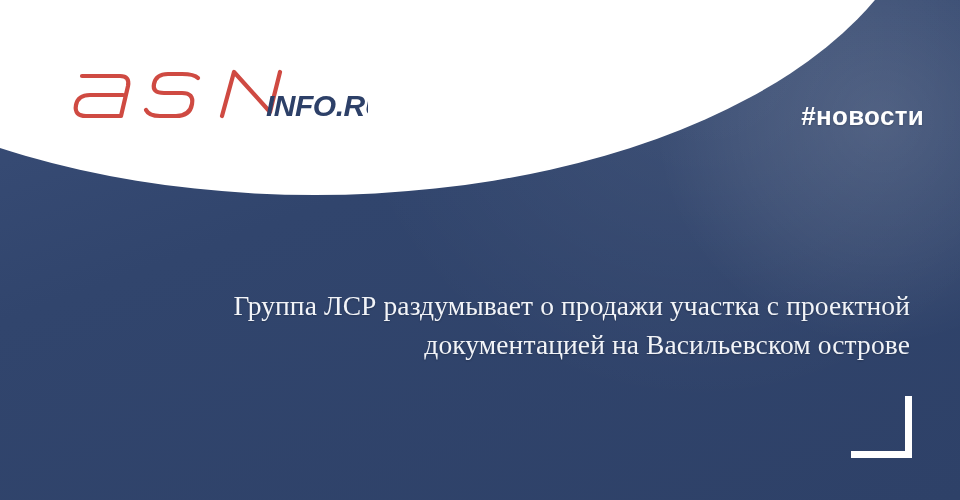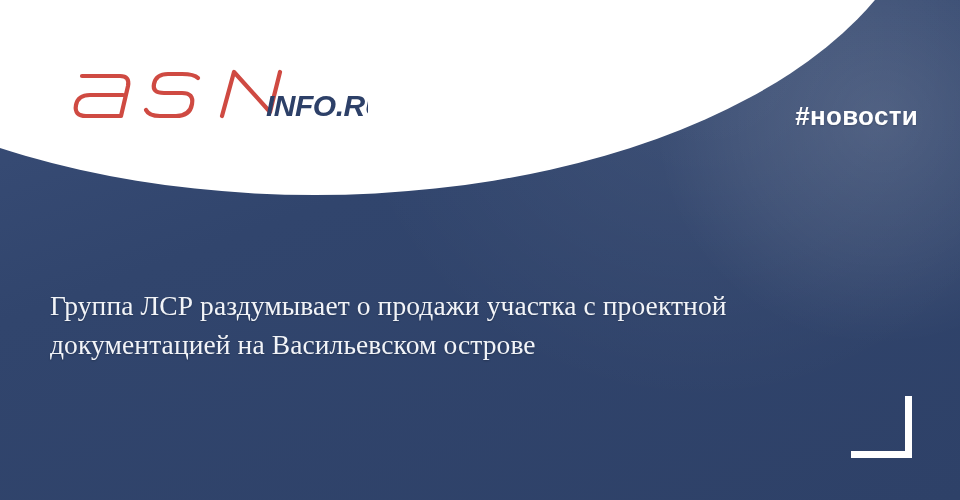--- a/index.html
+++ b/index.html
@@ -42,38 +42,38 @@
     left: 68px;
     top: 60px;
     width: 300px;
     height: 64px;
   }
   .logo svg { display: block; }
 
   
   .hashtag {
     position: absolute;
-    right: 42px;
+    right: 36px;
     top: 103px;
     color: #ffffff;
     font-size: 26px;
     font-weight: bold;
     letter-spacing: 0.3px;
     line-height: 1;
     white-space: nowrap;
     text-shadow: 0 1px 2px rgba(0,0,0,0.18);
   }
 
   
   .headline {
     position: absolute;
     left: 50px;
     right: 50px;
     top: 286px;
-    text-align: left;
+    text-align: right;
     color: #f2f4f8;
     font-family: "Liberation Serif", serif;
     font-size: 27.5px;
     font-weight: normal;
     line-height: 1.42;
     letter-spacing: 0.1px;
     text-shadow: 0 1px 2px rgba(0,0,0,0.22);
   }
 
   

